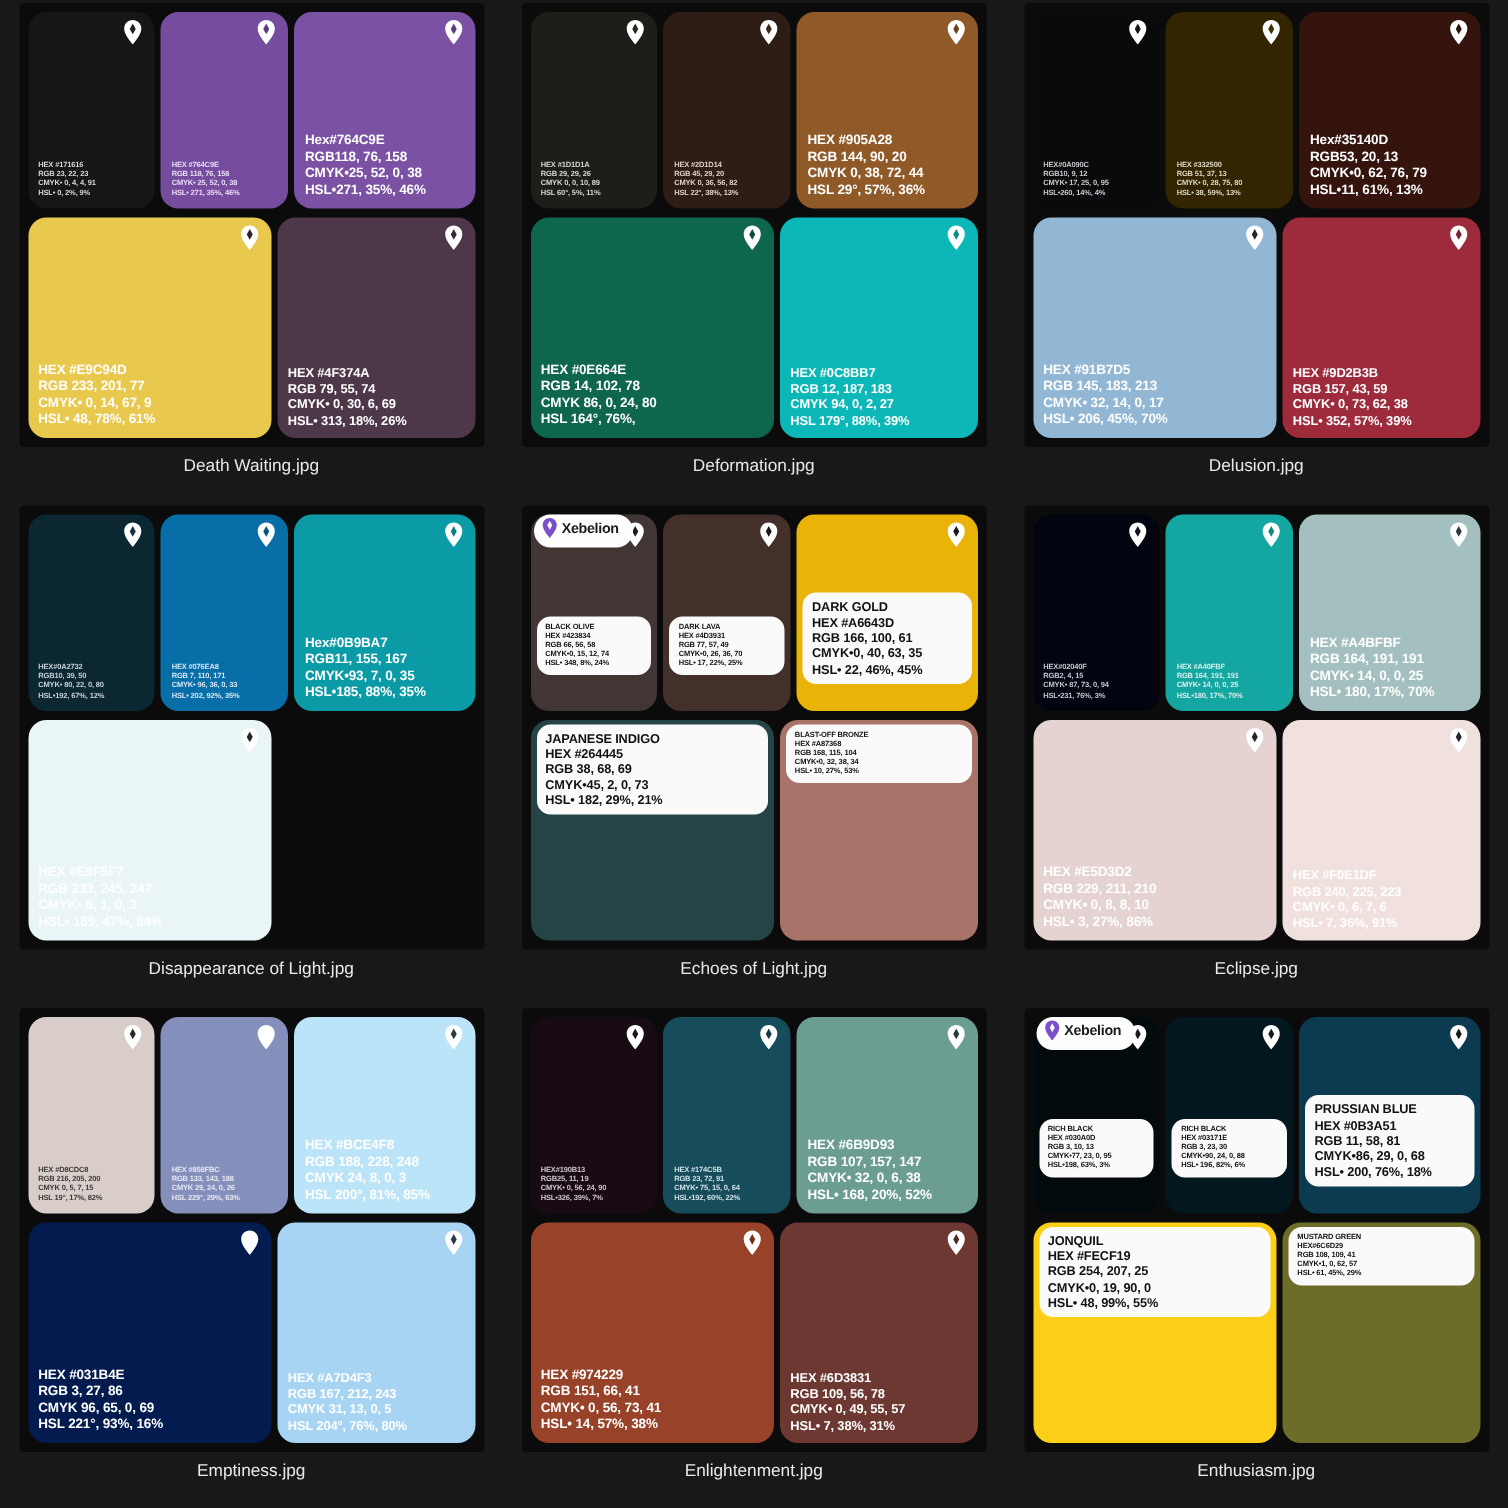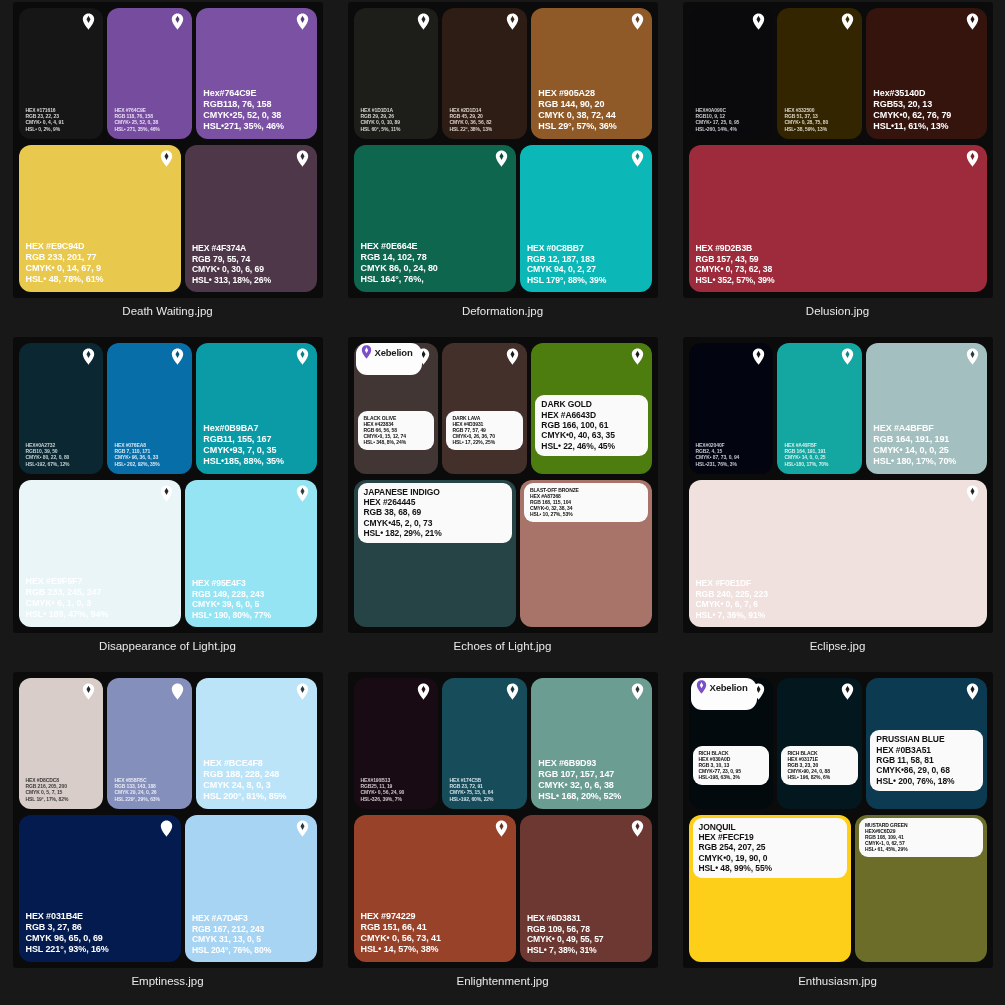--- a/index.html
+++ b/index.html
@@ -96,21 +96,21 @@
   .chip-e { left:4px; top:2%;  width: calc(100% - 8px); }
 
   
   .badge {
     position: absolute;
     left: 8px; top: 6px;
     z-index: 5;
     display: flex; align-items: center; gap: 3px;
     background: #fdfdfd;
     border-radius: 11px;
-    padding: 2px 9px 16px 5px;
+    padding: 2px 9px 6px 5px;
     font-size: 9.5px; font-weight: bold;
     color: #1a1a1a;
     letter-spacing: -0.2px;
   }
   .badge svg { display:block; }
 
   .caption {
     margin-top: 7px;
     font-size: 11.5px;
     color: #e9e9e9;
@@ -325,20 +325,34 @@
               </span>
               <div class="info" style="color:#ffffff">
                 <span class="nm">Hex#35140D</span>
                 <span class="nm">RGB53, 20, 13</span>
                 <span class="nm">CMYK•0, 62, 76, 79</span>
                 <span class="nm">HSL•11, 61%, 13%</span>
               </div>
             </div>
           </div>
           <div class="row row2">
+            <div class="sw d t-xl" style="background:#91B7D5">
+              <span class="pin">
+                <svg viewBox="0 0 13 17">
+                  <path d="M6.5 0.4C3.2 0.4 0.8 2.9 0.8 6.1c0 3.8 4.2 8.5 5.3 10.1 .2 .3 .6 .3 .8 0 1.1-1.6 5.3-6.3 5.3-10.1 0-3.2-2.4-5.7-5.7-5.7z" fill="#ffffff"></path>
+                  <path d="M6.5 2.7 L8.5 6.3 L6.5 9.9 L4.5 6.3 Z" fill="#262626"></path>
+                </svg>
+              </span>
+              <div class="info" style="color:#ffffff">
+                <span class="nm">HEX #91B7D5</span>
+                <span class="nm">RGB 145, 183, 213</span>
+                <span class="nm">CMYK• 32, 14, 0, 17</span>
+                <span class="nm">HSL• 206, 45%, 70%</span>
+              </div>
+            </div>
             <div class="sw e t-lg" style="background:#9D2B3B">
               <span class="pin">
                 <svg viewBox="0 0 13 17">
                   <path d="M6.5 0.4C3.2 0.4 0.8 2.9 0.8 6.1c0 3.8 4.2 8.5 5.3 10.1 .2 .3 .6 .3 .8 0 1.1-1.6 5.3-6.3 5.3-10.1 0-3.2-2.4-5.7-5.7-5.7z" fill="#ffffff"></path>
                   <path d="M6.5 2.7 L8.5 6.3 L6.5 9.9 L4.5 6.3 Z" fill="#7a212e"></path>
                 </svg>
               </span>
               <div class="info" style="color:#ffffff">
                 <span class="nm">HEX #9D2B3B</span>
                 <span class="nm">RGB 157, 43, 59</span>
@@ -404,34 +418,20 @@
                 <svg viewBox="0 0 13 17">
                   <path d="M6.5 0.4C3.2 0.4 0.8 2.9 0.8 6.1c0 3.8 4.2 8.5 5.3 10.1 .2 .3 .6 .3 .8 0 1.1-1.6 5.3-6.3 5.3-10.1 0-3.2-2.4-5.7-5.7-5.7z" fill="#ffffff"></path>
                   <path d="M6.5 2.7 L8.5 6.3 L6.5 9.9 L4.5 6.3 Z" fill="#262626"></path>
                 </svg>
               </span>
               <div class="info" style="color:#ffffff">
                 <span class="nm">HEX #E9F5F7</span>
                 <span class="nm">RGB 233, 245, 247</span>
                 <span class="nm">CMYK• 6, 1, 0, 3</span>
                 <span class="nm">HSL• 189, 47%, 94%</span>
-              </div>
-            </div>
-            <div class="sw e t-lg" style="background:#95E4F3">
-              <span class="pin">
-                <svg viewBox="0 0 13 17">
-                  <path d="M6.5 0.4C3.2 0.4 0.8 2.9 0.8 6.1c0 3.8 4.2 8.5 5.3 10.1 .2 .3 .6 .3 .8 0 1.1-1.6 5.3-6.3 5.3-10.1 0-3.2-2.4-5.7-5.7-5.7z" fill="#ffffff"></path>
-                  <path d="M6.5 2.7 L8.5 6.3 L6.5 9.9 L4.5 6.3 Z" fill="#2b3f44"></path>
-                </svg>
-              </span>
-              <div class="info" style="color:#ffffff">
-                <span class="nm">HEX #95E4F3</span>
-                <span class="nm">RGB 149, 228, 243</span>
-                <span class="nm">CMYK• 39, 6, 0, 5</span>
-                <span class="nm">HSL• 190, 80%, 77%</span>
               </div>
             </div>
           </div>
         </div>
       </div>
       <div class="caption">Disappearance of Light.jpg</div>
     </div>
     <div class="cell">
       <div class="thumb">
         <div class="badge">
@@ -468,21 +468,21 @@
                 </svg>
               </span>
               <div class="chip chip-b">
                 <span class="nm">DARK LAVA</span>
                 <span class="nm">HEX #4D3931</span>
                 <span class="nm">RGB 77, 57, 49</span>
                 <span class="nm">CMYK•0, 26, 36, 70</span>
                 <span class="nm">HSL• 17, 22%, 25%</span>
               </div>
             </div>
-            <div class="sw c c-lg" style="background:#4d7c0f">
+            <div class="sw c c-lg" style="background:#eab308">
               <span class="pin">
                 <svg viewBox="0 0 13 17">
                   <path d="M6.5 0.4C3.2 0.4 0.8 2.9 0.8 6.1c0 3.8 4.2 8.5 5.3 10.1 .2 .3 .6 .3 .8 0 1.1-1.6 5.3-6.3 5.3-10.1 0-3.2-2.4-5.7-5.7-5.7z" fill="#ffffff"></path>
                   <path d="M6.5 2.7 L8.5 6.3 L6.5 9.9 L4.5 6.3 Z" fill="#1a1a1a"></path>
                 </svg>
               </span>
               <div class="chip chip-c">
                 <span class="nm">DARK GOLD</span>
                 <span class="nm">HEX #A6643D</span>
                 <span class="nm">RGB 166, 100, 61</span>
@@ -568,20 +568,34 @@
               </span>
               <div class="info" style="color:#ffffff">
                 <span class="nm">HEX #A4BFBF</span>
                 <span class="nm">RGB 164, 191, 191</span>
                 <span class="nm">CMYK• 14, 0, 0, 25</span>
                 <span class="nm">HSL• 180, 17%, 70%</span>
               </div>
             </div>
           </div>
           <div class="row row2">
+            <div class="sw d t-xl" style="background:#E5D3D2">
+              <span class="pin">
+                <svg viewBox="0 0 13 17">
+                  <path d="M6.5 0.4C3.2 0.4 0.8 2.9 0.8 6.1c0 3.8 4.2 8.5 5.3 10.1 .2 .3 .6 .3 .8 0 1.1-1.6 5.3-6.3 5.3-10.1 0-3.2-2.4-5.7-5.7-5.7z" fill="#ffffff"></path>
+                  <path d="M6.5 2.7 L8.5 6.3 L6.5 9.9 L4.5 6.3 Z" fill="#262626"></path>
+                </svg>
+              </span>
+              <div class="info" style="color:#ffffff">
+                <span class="nm">HEX #E5D3D2</span>
+                <span class="nm">RGB 229, 211, 210</span>
+                <span class="nm">CMYK• 0, 8, 8, 10</span>
+                <span class="nm">HSL• 3, 27%, 86%</span>
+              </div>
+            </div>
             <div class="sw e t-lg" style="background:#F0E1DF">
               <span class="pin">
                 <svg viewBox="0 0 13 17">
                   <path d="M6.5 0.4C3.2 0.4 0.8 2.9 0.8 6.1c0 3.8 4.2 8.5 5.3 10.1 .2 .3 .6 .3 .8 0 1.1-1.6 5.3-6.3 5.3-10.1 0-3.2-2.4-5.7-5.7-5.7z" fill="#ffffff"></path>
                   <path d="M6.5 2.7 L8.5 6.3 L6.5 9.9 L4.5 6.3 Z" fill="#262626"></path>
                 </svg>
               </span>
               <div class="info" style="color:#ffffff">
                 <span class="nm">HEX #F0E1DF</span>
                 <span class="nm">RGB 240, 225, 223</span>

